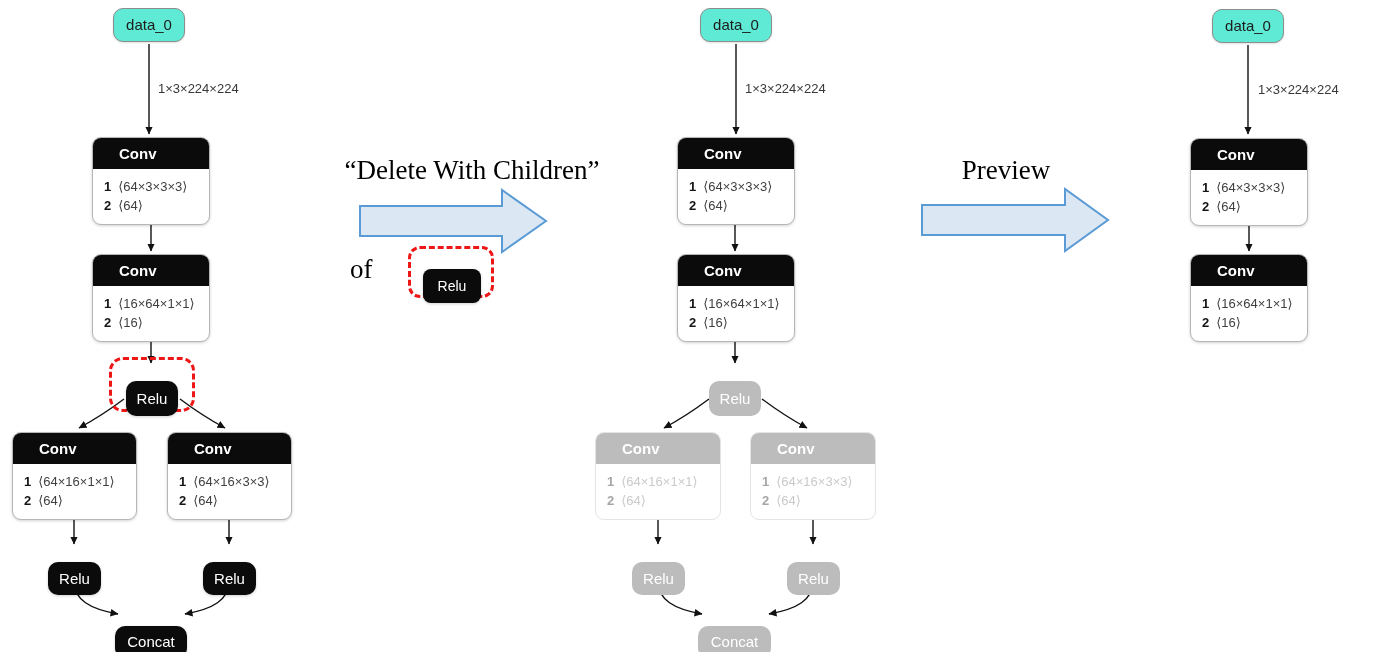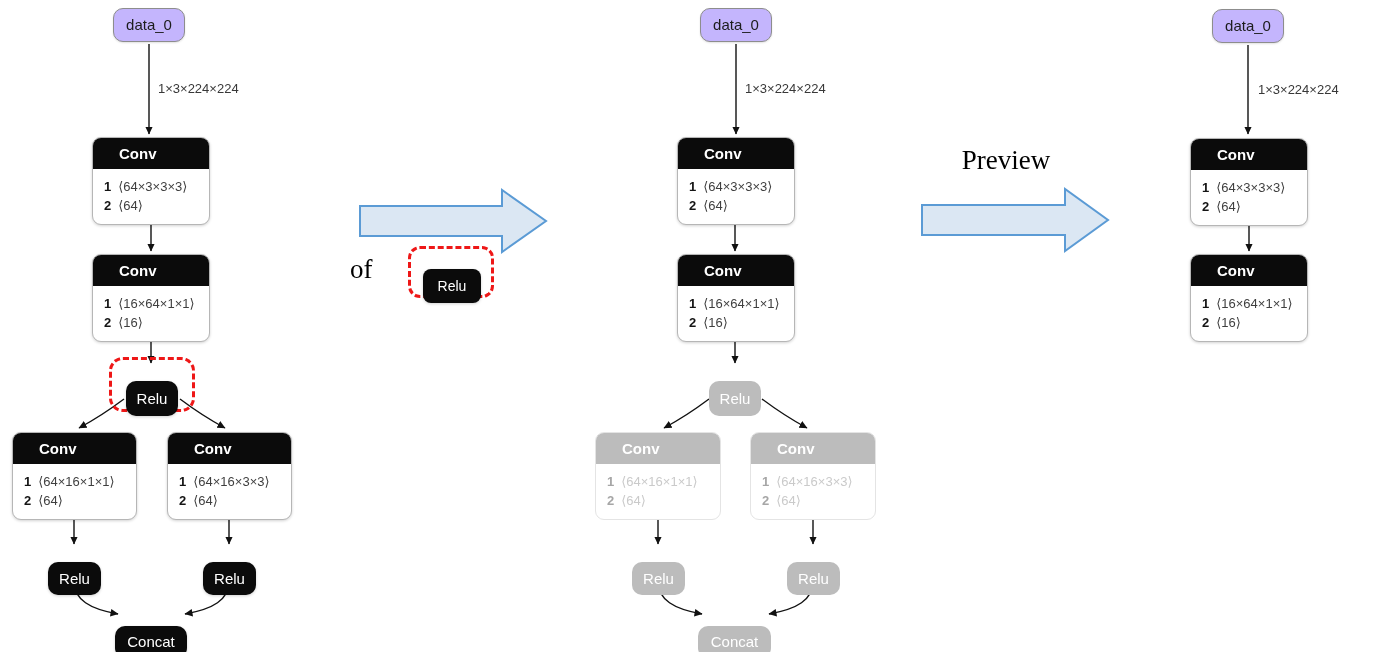--- a/index.html
+++ b/index.html
@@ -14,21 +14,21 @@
   .op .hd{background:#0b0b0b;color:#fff;font-size:15px;font-weight:600;
           padding:6px 26px;border-radius:8px 8px 0 0;line-height:19px;}
   .op .bd{padding:8px 11px 9px;}
   .op .row{font-size:13px;line-height:19px;white-space:nowrap;}
   .op .row b{color:#141414;font-weight:700;margin-right:7px;}
   .op .row span{color:#3f3f3f;}
   
   .pill{position:absolute;background:#0b0b0b;color:#fff;border-radius:10px;text-align:center;
         font-size:15px;box-shadow:0 1px 3px rgba(0,0,0,.18);margin-top:14px;}
   
-  .data-node{position:absolute;background:#c4b5fd;border:1px solid #8d8d8d;border-radius:10px;
+  .data-node{position:absolute;background:#5eead4;border:1px solid #8d8d8d;border-radius:10px;
         text-align:center;font-size:15px;color:#1c1c1c;box-sizing:border-box;
         box-shadow:0 1px 2px rgba(0,0,0,.12);}
   
   .op.ghost{border-color:#e4e4e4;box-shadow:none;}
   .op.ghost .hd{background:#bcbcbc;}
   .op.ghost .row b{color:#a6a6a6;}
   .op.ghost .row span{color:#cacaca;}
   .pill.ghost{background:#bcbcbc;box-shadow:none;}
   
   .hl{position:absolute;border:3px dashed #ee1717;border-radius:14px;box-sizing:border-box;}
@@ -119,24 +119,25 @@
         <div class="row"><b>1</b><span>⟨64×16×3×3⟩</span></div>
         <div class="row"><b>2</b><span>⟨64⟩</span></div>
       </div>
     </div>
 
     <div class="pill" style="left:48px;top:548px;width:53px;height:33px;line-height:33px;">Relu</div>
     <div class="pill" style="left:203px;top:548px;width:53px;height:33px;line-height:33px;">Relu</div>
     <div class="pill" style="left:115px;top:612px;width:72px;height:32px;line-height:32px;">Concat</div>
   </div>
 
+  <div class="serif centered" style="left:322px;top:155px;width:300px;">“Delete With Children”</div>
   <div class="serif" style="left:350px;top:254px;text-align:right;">of</div>
   <div class="hl" style="left:408px;top:246px;width:86px;height:52px;border-radius:12px;"></div>
   <div class="pill" style="left:423px;top:255px;width:58px;height:34px;line-height:34px;font-size:14px;border-radius:8px;">Relu</div>
-  <div class="serif centered" style="left:940px;top:145px;width:132px;">Preview</div>
+  <div class="serif centered" style="left:940px;top:155px;width:132px;">Preview</div>
 
   <div>
     <div class="data-node" style="left:700px;top:8px;width:72px;height:34px;line-height:32px;">data_0</div>
     <div class="edge-label" style="left:745px;top:81px;">1×3×224×224</div>
 
     <div class="op" style="left:677px;top:137px;width:118px;">
       <div class="hd">Conv</div>
       <div class="bd">
         <div class="row"><b>1</b><span>⟨64×3×3×3⟩</span></div>
         <div class="row"><b>2</b><span>⟨64⟩</span></div>

